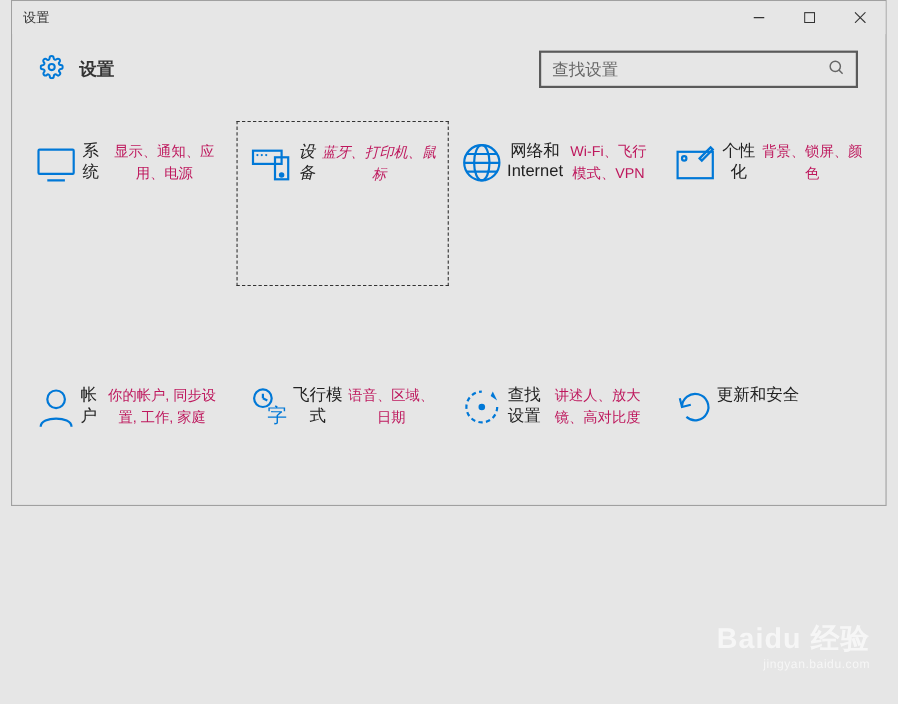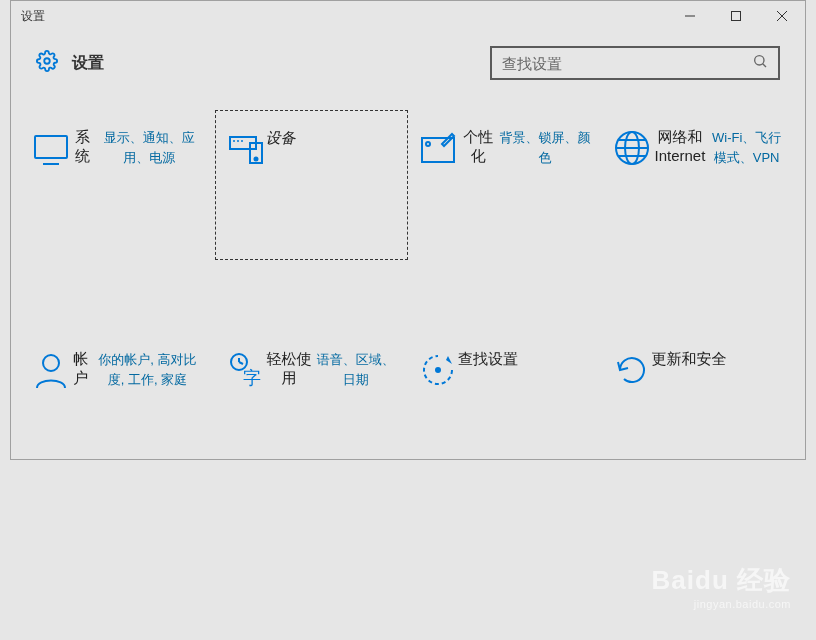--- a/index.html
+++ b/index.html
@@ -134,21 +134,21 @@
       fill: none;
       stroke-width: 2;
     }
     .tile-title {
       font-size: 15px;
       color: #222;
       margin-bottom: 6px;
     }
     .tile-desc {
       font-size: 13px;
-      color: #0369a1;
+      color: #be185d;
       line-height: 1.5;
       max-width: 160px;
     }
     .watermark {
       position: absolute;
       bottom: 30px;
       right: 25px;
       color: rgba(255,255,255,0.65);
       text-align: right;
       font-family: Arial, sans-serif;
@@ -229,81 +229,83 @@
         <svg viewBox="0 0 40 40">
             <rect x="4" y="8" width="26" height="12"></rect>
             <rect x="24" y="14" width="12" height="20"></rect>
             <circle cx="30" cy="30" r="1.5" fill="#0078d7"></circle>
             <line x1="8" y1="12" x2="8" y2="12" stroke-linecap="round"></line>
             <line x1="12" y1="12" x2="12" y2="12" stroke-linecap="round"></line>
             <line x1="16" y1="12" x2="16" y2="12" stroke-linecap="round"></line>
           </svg>
       </div>
       <div class="tile-title">设备</div>
-    </div>
-
-    <div class="tile">
-      <div class="tile-icon">
-        <svg viewBox="0 0 40 40">
-            <rect x="4" y="10" width="32" height="24"></rect>
-            <path d="M24 16 L34 6 L36 8 L26 18 Z"></path>
-            <circle cx="10" cy="16" r="2"></circle>
-          </svg>
-      </div>
-      <div class="tile-title">个性化</div>
-      <div class="tile-desc">背景、锁屏、颜色</div>
+      <div class="tile-desc">蓝牙、打印机、鼠标</div>
     </div>
 
     <div class="tile">
       <div class="tile-icon">
         <svg viewBox="0 0 40 40">
             <circle cx="20" cy="20" r="16"></circle>
             <ellipse cx="20" cy="20" rx="7" ry="16"></ellipse>
             <line x1="4" y1="20" x2="36" y2="20"></line>
             <line x1="6" y1="12" x2="34" y2="12"></line>
             <line x1="6" y1="28" x2="34" y2="28"></line>
           </svg>
       </div>
       <div class="tile-title">网络和 Internet</div>
       <div class="tile-desc">Wi-Fi、飞行模式、VPN</div>
     </div>
 
     <div class="tile">
       <div class="tile-icon">
         <svg viewBox="0 0 40 40">
+            <rect x="4" y="10" width="32" height="24"></rect>
+            <path d="M24 16 L34 6 L36 8 L26 18 Z"></path>
+            <circle cx="10" cy="16" r="2"></circle>
+          </svg>
+      </div>
+      <div class="tile-title">个性化</div>
+      <div class="tile-desc">背景、锁屏、颜色</div>
+    </div>
+
+    <div class="tile">
+      <div class="tile-icon">
+        <svg viewBox="0 0 40 40">
             <circle cx="20" cy="13" r="8"></circle>
             <path d="M6 38 C6 28, 34 28, 34 38"></path>
           </svg>
       </div>
       <div class="tile-title">帐户</div>
-      <div class="tile-desc">你的帐户, 高对比度, 工作, 家庭</div>
+      <div class="tile-desc">你的帐户, 同步设置, 工作, 家庭</div>
     </div>
 
     <div class="tile">
       <div class="tile-icon">
         <svg viewBox="0 0 40 40">
             <circle cx="14" cy="12" r="8"></circle>
             <line x1="14" y1="8" x2="14" y2="12"></line>
             <line x1="14" y1="12" x2="18" y2="14"></line>
             <text x="18" y="34" font-size="18" fill="#0078d7" stroke="none" font-family="Microsoft YaHei">字</text>
           </svg>
       </div>
-      <div class="tile-title">轻松使用</div>
+      <div class="tile-title">飞行模式</div>
       <div class="tile-desc">语音、区域、日期</div>
     </div>
 
     <div class="tile">
       <div class="tile-icon">
         <svg viewBox="0 0 40 40">
             <path d="M34 20 A14 14 0 1 1 20 6" stroke-dasharray="4 3"></path>
             <path d="M28 10 L34 14 L30 6 Z" fill="#0078d7" stroke="none"></path>
             <circle cx="20" cy="20" r="3" fill="#0078d7" stroke="none"></circle>
           </svg>
       </div>
       <div class="tile-title">查找设置</div>
+      <div class="tile-desc">讲述人、放大镜、高对比度</div>
     </div>
 
 
     <div class="tile">
       <div class="tile-icon">
         <svg viewBox="0 0 40 40">
             <path d="M8 20 A12 12 0 1 1 12 29"></path>
             <path d="M6 12 L8 20 L16 18" fill="none"></path>
           </svg>
       </div>

